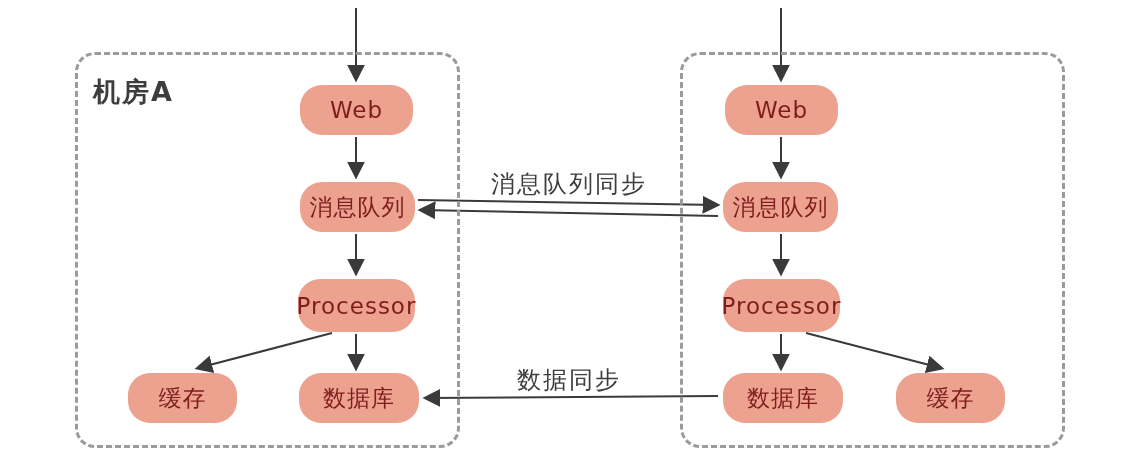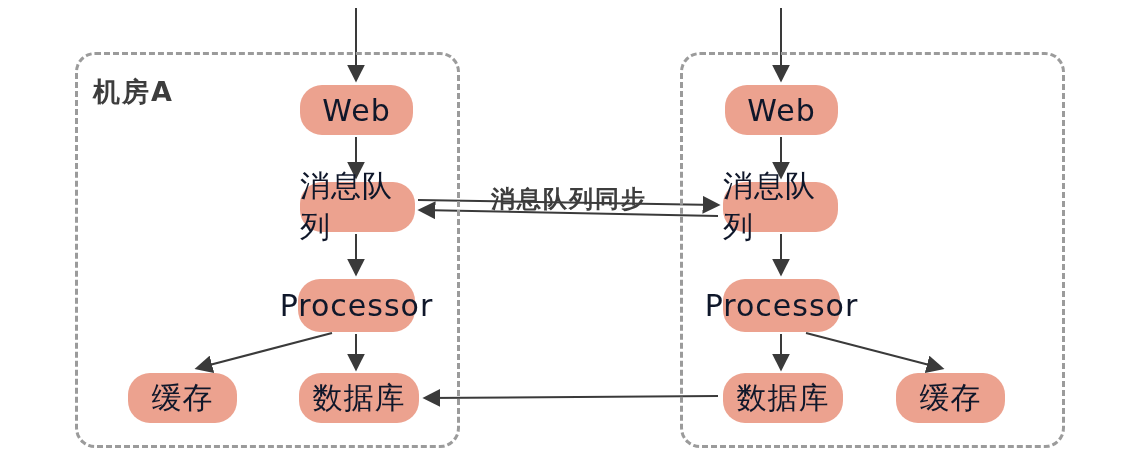--- a/index.html
+++ b/index.html
@@ -24,49 +24,48 @@
     font-size: 27px;
     font-weight: 600;
     color: #3d3d3d;
     letter-spacing: 2px;
   }
   #dc-a-title { left: 93px;  top: 74px; }
   #dc-b-title { left: 960px; top: 74px; }
   .node {
     position: absolute;
     background: #eca28f;
-    color: #0f172a;
+    color: #7f1d1d;
     border-radius: 22px;
     display: flex;
     align-items: center;
     justify-content: center;
-    font-size: 30px;
+    font-size: 23px;
     letter-spacing: 1px;
     box-sizing: border-box;
   }
   
   #node-web-a       { left: 300px; top: 85px;  width: 113px; height: 50px; }
   #node-queue-a     { left: 300px; top: 182px; width: 115px; height: 50px; }
   #node-processor-a { left: 298px; top: 279px; width: 117px; height: 53px; }
   #node-cache-a     { left: 128px; top: 373px; width: 109px; height: 50px; }
   #node-db-a        { left: 299px; top: 373px; width: 120px; height: 50px; }
   
   #node-web-b       { left: 725px; top: 85px;  width: 113px; height: 50px; }
   #node-queue-b     { left: 723px; top: 182px; width: 115px; height: 50px; }
   #node-processor-b { left: 723px; top: 279px; width: 117px; height: 53px; }
   #node-db-b        { left: 723px; top: 373px; width: 120px; height: 50px; }
   #node-cache-b     { left: 896px; top: 373px; width: 109px; height: 50px; }
   .sync-label {
     position: absolute;
     color: #3d3d3d;
     font-size: 24px;
-    font-weight: 700;
+    font-weight: 400;
     text-align: center;
     letter-spacing: 2px;
-    margin-top: 15px;
   }
   #queue-sync-label { left: 458px; top: 168px; width: 222px; }
   #data-sync-label  { left: 478px; top: 364px; width: 182px; }
   svg.arrows {
     position: absolute;
     left: 0; top: 0;
     width: 1142px;
     height: 476px;
     pointer-events: none;
   }
@@ -111,14 +110,15 @@
   <div id="node-db-a" class="node">数据库</div>
 
   <div id="dc-b-boundary" class="dc-boundary"></div>
   <div id="node-web-b" class="node">Web</div>
   <div id="node-queue-b" class="node">消息队列</div>
   <div id="node-processor-b" class="node">Processor</div>
   <div id="node-db-b" class="node">数据库</div>
   <div id="node-cache-b" class="node">缓存</div>
 
   <div id="queue-sync-label" class="sync-label">消息队列同步</div>
+  <div id="data-sync-label" class="sync-label">数据同步</div>
 
 </div>
 
 </body></html>

